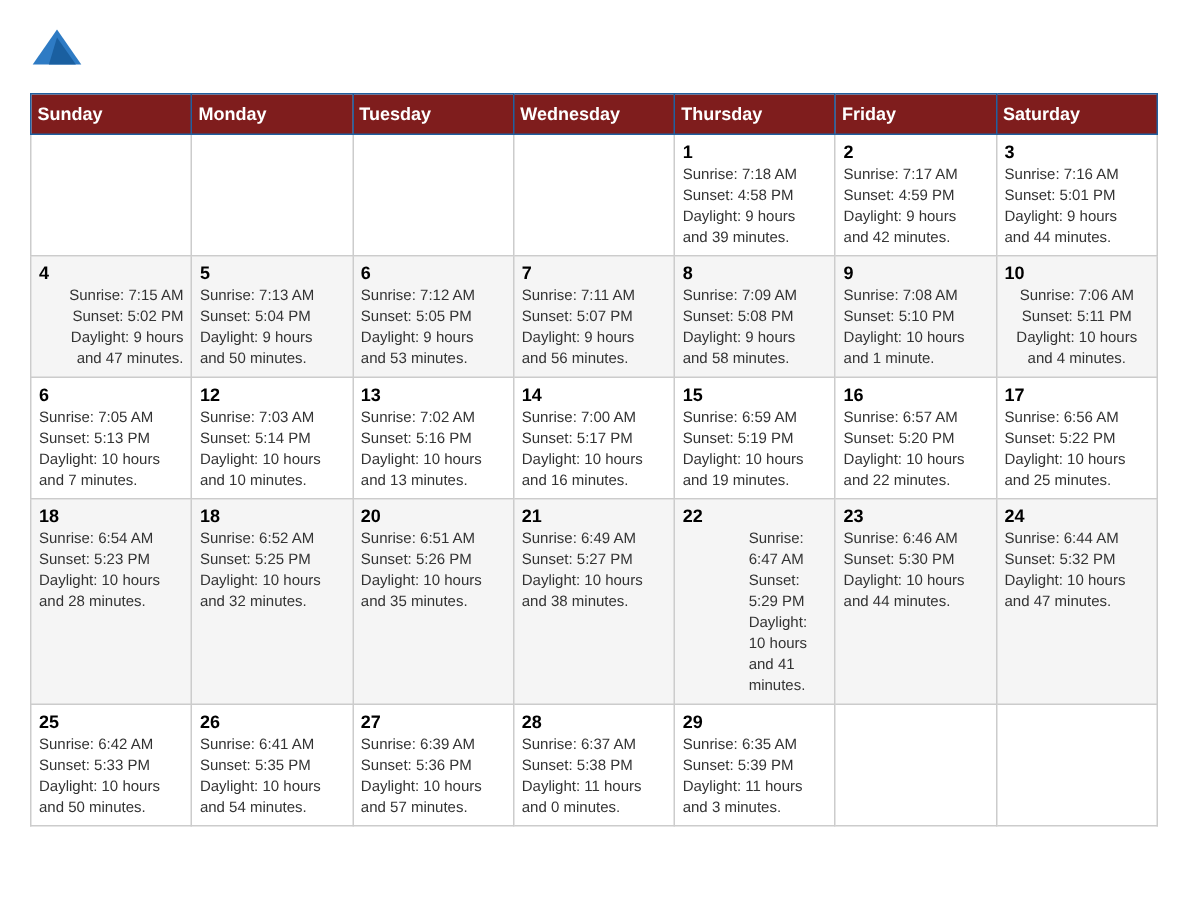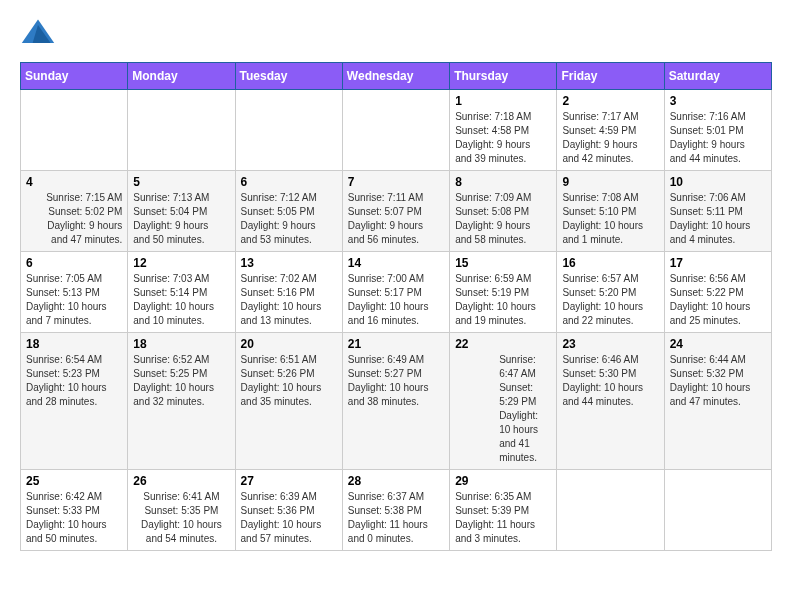--- a/index.html
+++ b/index.html
@@ -44,21 +44,21 @@
       font-size: 16px;
       color: #333;
       font-weight: normal;
     }
     .calendar {
       width: 100%;
       border-collapse: collapse;
       font-size: 11px;
     }
     .calendar th {
-      background: #8b5cf6;
+      background: #7f1d1d;
       color: #fff;
       padding: 6px 4px;
       text-align: left;
       font-size: 12px;
       font-weight: bold;
       border: 1px solid #2060a0;
     }
     .calendar td {
       border: 1px solid #ccc;
       vertical-align: top;
@@ -184,21 +184,21 @@
         </td>
         <td>
           <span class="day-num">9</span>
           <div class="day-info" style="white-space: pre-line;">Sunrise: 7:08 AM
 Sunset: 5:10 PM
 Daylight: 10 hours
 and 1 minute.</div>
         </td>
         <td>
           <span class="day-num">10</span>
-          <div class="day-info" style="white-space: pre-line;">Sunrise: 7:06 AM
+          <div class="day-info" style="white-space: pre-line; text-align: center;">Sunrise: 7:06 AM
 Sunset: 5:11 PM
 Daylight: 10 hours
 and 4 minutes.</div>
         </td>
       </tr>
       <tr>
         <td>
           <span class="day-num">6</span>
           <div class="day-info" style="white-space: pre-line;">Sunrise: 7:05 AM
 Sunset: 5:13 PM
@@ -302,21 +302,21 @@
       <tr>
         <td>
           <span class="day-num">25</span>
           <div class="day-info" style="white-space: pre-line;">Sunrise: 6:42 AM
 Sunset: 5:33 PM
 Daylight: 10 hours
 and 50 minutes.</div>
         </td>
         <td>
           <span class="day-num">26</span>
-          <div class="day-info" style="white-space: pre-line; text-align: center;">Sunrise: 6:41 AM
+          <div class="day-info" style="white-space: pre-line;">Sunrise: 6:41 AM
 Sunset: 5:35 PM
 Daylight: 10 hours
 and 54 minutes.</div>
         </td>
         <td>
           <span class="day-num">27</span>
           <div class="day-info" style="white-space: pre-line;">Sunrise: 6:39 AM
 Sunset: 5:36 PM
 Daylight: 10 hours
 and 57 minutes.</div>

